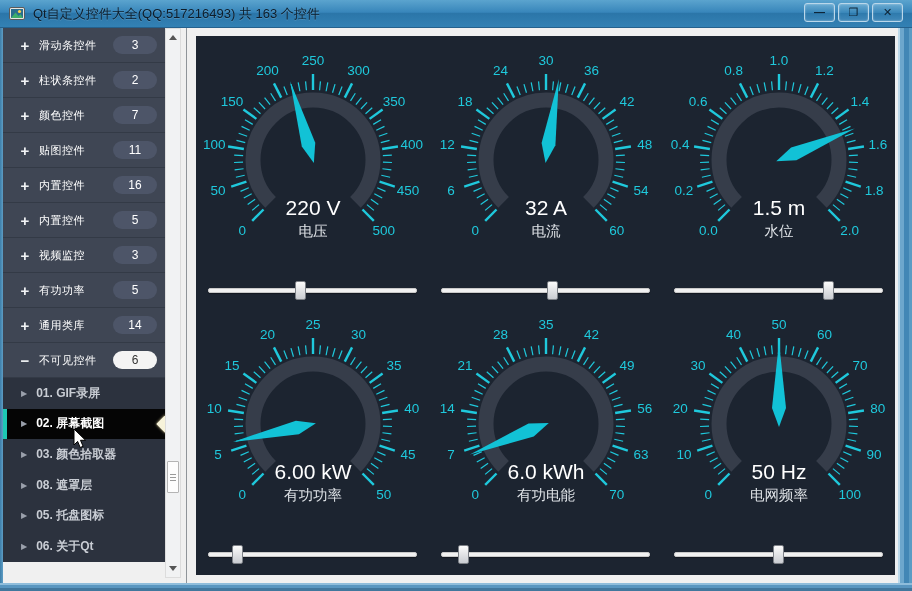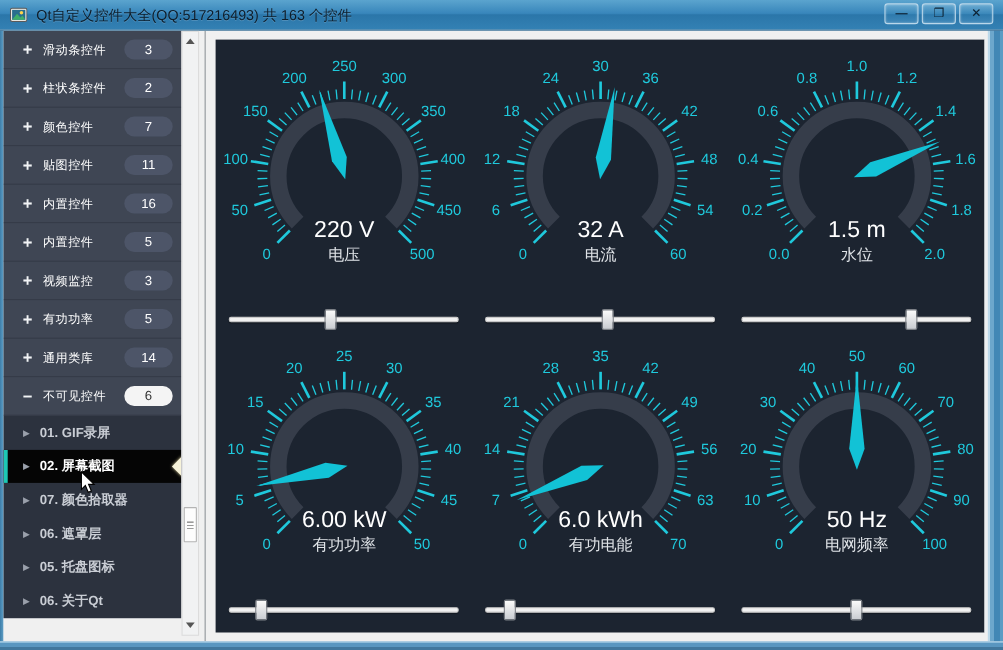--- a/index.html
+++ b/index.html
@@ -169,25 +169,25 @@
             <span class="arr">▶</span>
             <span class="slbl">01. GIF录屏</span>
           </div>
           <div class="sub-row selected">
             <span class="arr">▶</span>
             <span class="slbl">02. 屏幕截图</span>
             <span class="sel-marker"></span>
           </div>
           <div class="sub-row">
             <span class="arr">▶</span>
-            <span class="slbl">07. 颜色拾取器</span>
+            <span class="slbl">03. 颜色拾取器</span>
           </div>
           <div class="sub-row">
             <span class="arr">▶</span>
-            <span class="slbl">06. 遮罩层</span>
+            <span class="slbl">08. 遮罩层</span>
           </div>
           <div class="sub-row">
             <span class="arr">▶</span>
             <span class="slbl">05. 托盘图标</span>
           </div>
           <div class="sub-row">
             <span class="arr">▶</span>
             <span class="slbl">06. 关于Qt</span>
           </div>
         </div>

